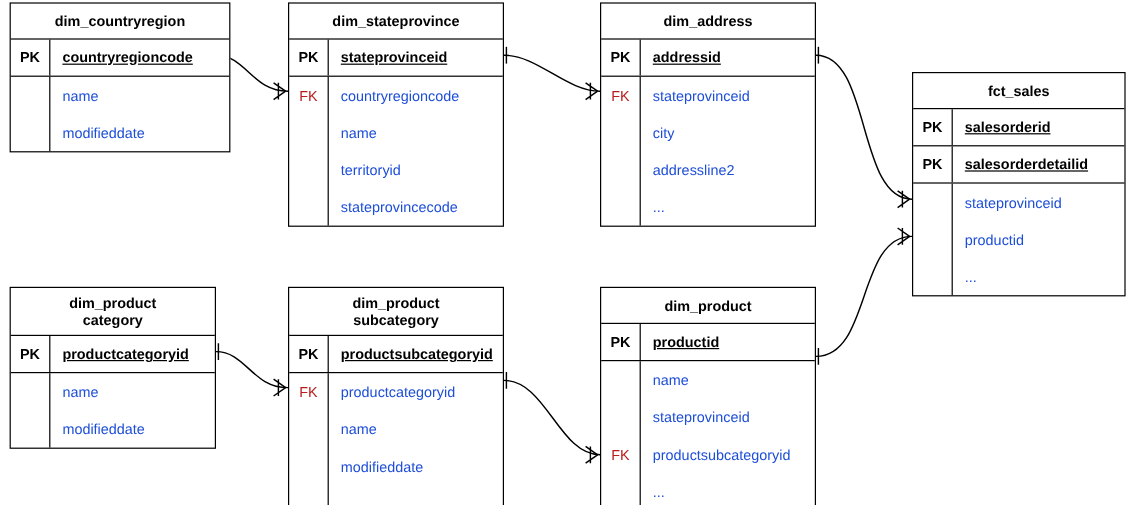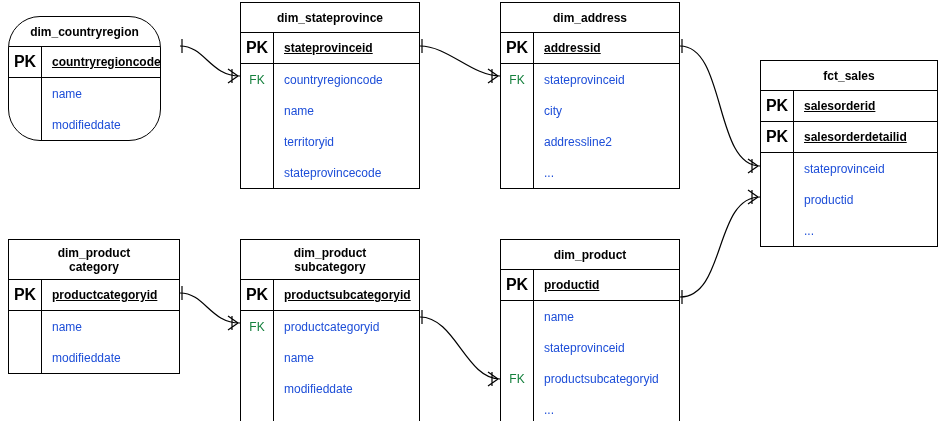--- a/index.html
+++ b/index.html
@@ -59,21 +59,21 @@
     border-bottom: 1px solid #000000;
   }
   .key-cell {
     box-sizing: border-box;
     width: 33px;
     min-width: 33px;
     height: 100%;
     display: flex;
     align-items: center;
     justify-content: center;
-    font-size: 16px;
+    font-size: 12px;
     color: #000000;
     border-right: 1px solid #000000;
   }
   .key-cell.bold { font-weight: bold; }
   .name-cell {
     box-sizing: border-box;
     flex: 1 1 auto;
     height: 100%;
     display: flex;
     align-items: center;
@@ -105,21 +105,21 @@
     flex: 1 1 auto;
     display: flex;
     flex-direction: column;
   }
   .body-key-cell {
     height: 31px;
     display: flex;
     align-items: center;
     justify-content: center;
     font-size: 12px;
-    color: #15803d;
+    color: #b91c1c;
   }
   .body-name-cell {
     height: 31px;
     display: flex;
     align-items: center;
     padding-left: 10px;
     font-size: 12px;
     color: #1d4ed8;
     white-space: nowrap;
     box-sizing: border-box;
@@ -165,21 +165,21 @@
 
       <g>
         <path d="M420,317 C455,317 466,379 500,379"></path>
         <line x1="422" y1="310" x2="422" y2="324" stroke-width="1.2"></line>
         <path d="M498,379 L488,372 M498,379 L488,386 M492,372 L492,386" stroke-width="1.2"></path>
       </g>
 
     </g>
   </svg>
 
-  <div class="entity" style="left:8px; top:16px; width:153px;border-radius:32px;">
+  <div class="entity" style="left:8px; top:2px; width:184px;">
     <div class="entity-title" style="height:30px;">
       <span>dim_countryregion</span>
     </div>
     <div class="attr-row pk-row">
       <div class="key-cell bold">PK</div>
       <div class="name-cell key-name">countryregioncode</div>
     </div>
     <div class="body-block">
       <div class="body-keys">
         <div class="body-key-cell"></div>

